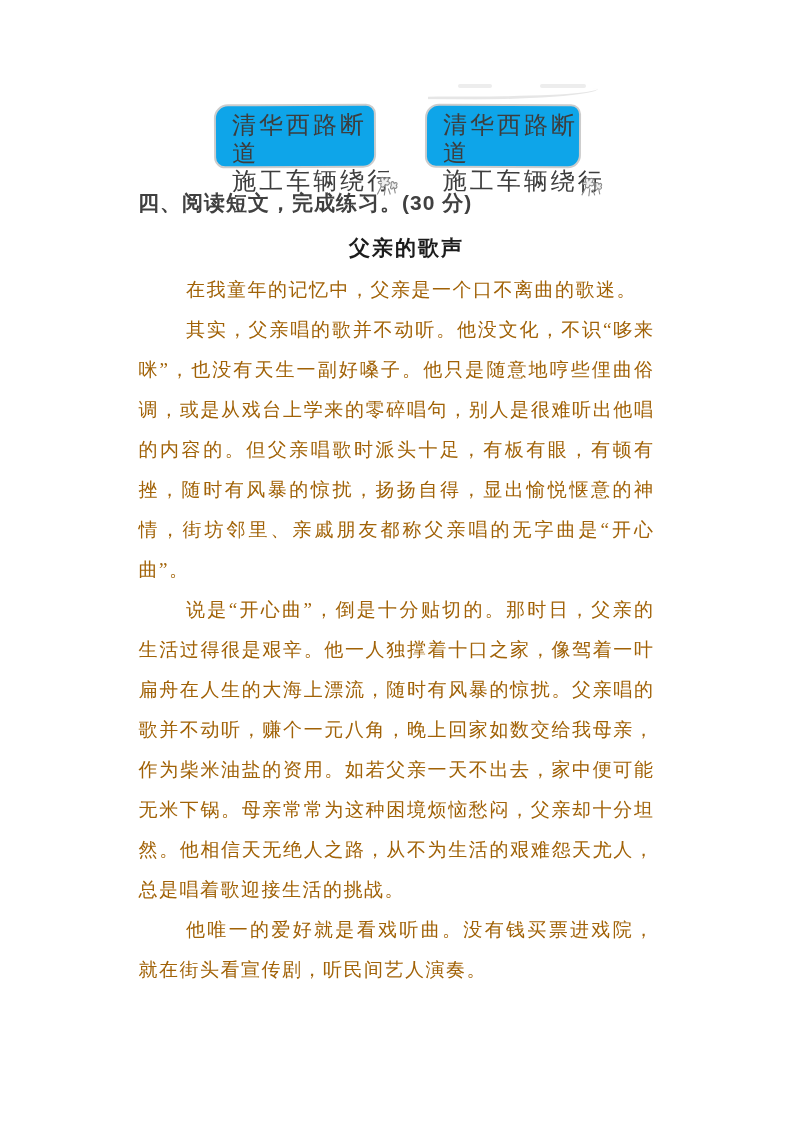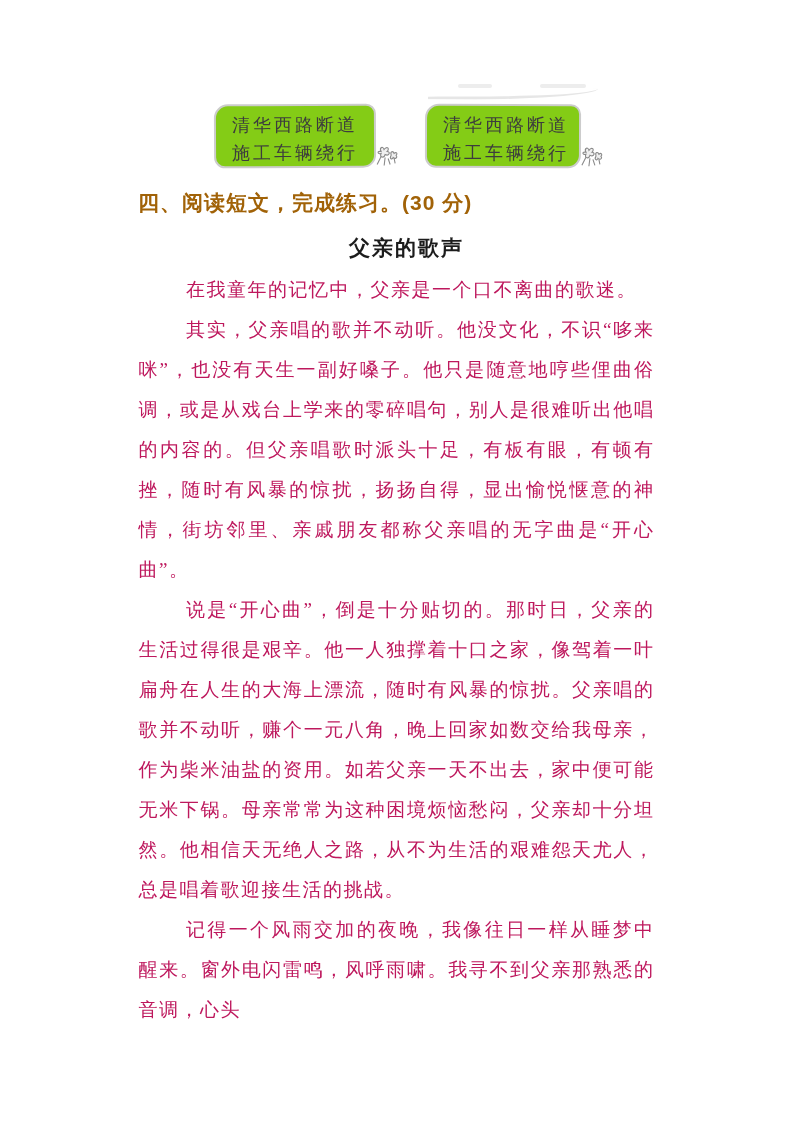--- a/index.html
+++ b/index.html
@@ -31,23 +31,23 @@
     transform: rotate(0.4deg);
   }
 
   
   .sign-box {
     position: absolute;
     top: 104px;
     height: 64px;
     border: 2px solid #cccccc;
     border-radius: 14px 10px 13px 11px;
-    background: #84cc16;
+    background: #0ea5e9;
     padding: 5px 0 0 16px;
-    font-size: 18px;
+    font-size: 24px;
     letter-spacing: 3px;
     line-height: 28px;
     color: #3d3d3d;
   }
   .sign-box.left  { left: 214px; width: 162px; transform: rotate(-0.3deg); }
   .sign-box.right { left: 425px; width: 156px; transform: rotate(0.2deg); }
   .sign-line2-wrap { position: relative; white-space: nowrap; font-family: Liberation Serif, serif; }
   .flower {
     position: absolute;
     right: -26px;
@@ -56,21 +56,21 @@
 
   
   .content { position: absolute; top: 188px; left: 0; right: 0; }
   .section-heading {
     margin-left: 138px;
     font-family: "Liberation Sans", "DejaVu Sans", sans-serif;
     font-weight: bold;
     font-size: 21px;
     line-height: 30px;
     letter-spacing: 1px;
-    color: #a16207;
+    color: #404040;
   }
   .article-title {
     text-align: center;
     margin-top: 12px;
     font-family: "Liberation Sans", "DejaVu Sans", sans-serif;
     font-weight: bold;
     font-size: 21px;
     line-height: 36px;
     letter-spacing: 2px;
     color: #1c1c1c;
@@ -80,21 +80,21 @@
     width: 516px;
     margin: 4px auto 0;
   }
   .article-body p {
     font-size: 19px;
     line-height: 40px;
     letter-spacing: 1.5px;
     text-align: justify;
     text-indent: 2.5em;
     word-break: break-all;
-    color: #be185d;
+    color: #a16207;
   }
 
   .footer {
     position: absolute;
     left: 0; right: 0;
     bottom: 34px;
     text-align: center;
     font-family: "Liberation Sans", "DejaVu Sans", sans-serif;
     font-size: 17px;
     letter-spacing: 0.5px;
@@ -142,18 +142,18 @@
     </div>
   </div>
 
   <div class="content">
     <div class="section-heading">四、阅读短文，完成练习。(30 分)</div>
     <div class="article-title">父亲的歌声</div>
     <div class="article-body">
       <p>在我童年的记忆中，父亲是一个口不离曲的歌迷。</p>
       <p>其实，父亲唱的歌并不动听。他没文化，不识“哆来咪”，也没有天生一副好嗓子。他只是随意地哼些俚曲俗调，或是从戏台上学来的零碎唱句，别人是很难听出他唱的内容的。但父亲唱歌时派头十足，有板有眼，有顿有挫，随时有风暴的惊扰，扬扬自得，显出愉悦惬意的神情，街坊邻里、亲戚朋友都称父亲唱的无字曲是“开心曲”。</p>
       <p>说是“开心曲”，倒是十分贴切的。那时日，父亲的生活过得很是艰辛。他一人独撑着十口之家，像驾着一叶扁舟在人生的大海上漂流，随时有风暴的惊扰。父亲唱的歌并不动听，赚个一元八角，晚上回家如数交给我母亲，作为柴米油盐的资用。如若父亲一天不出去，家中便可能无米下锅。母亲常常为这种困境烦恼愁闷，父亲却十分坦然。他相信天无绝人之路，从不为生活的艰难怨天尤人，总是唱着歌迎接生活的挑战。</p>
-      <p>记得一个风雨交加的夜晚，我像往日一样从睡梦中醒来。窗外电闪雷鸣，风呼雨啸。我寻不到父亲那熟悉的音调，心头</p>
+      <p>他唯一的爱好就是看戏听曲。没有钱买票进戏院，就在街头看宣传剧，听民间艺人演奏。</p>
     </div>
   </div>
 
 
 </div>
 
 </body></html>

